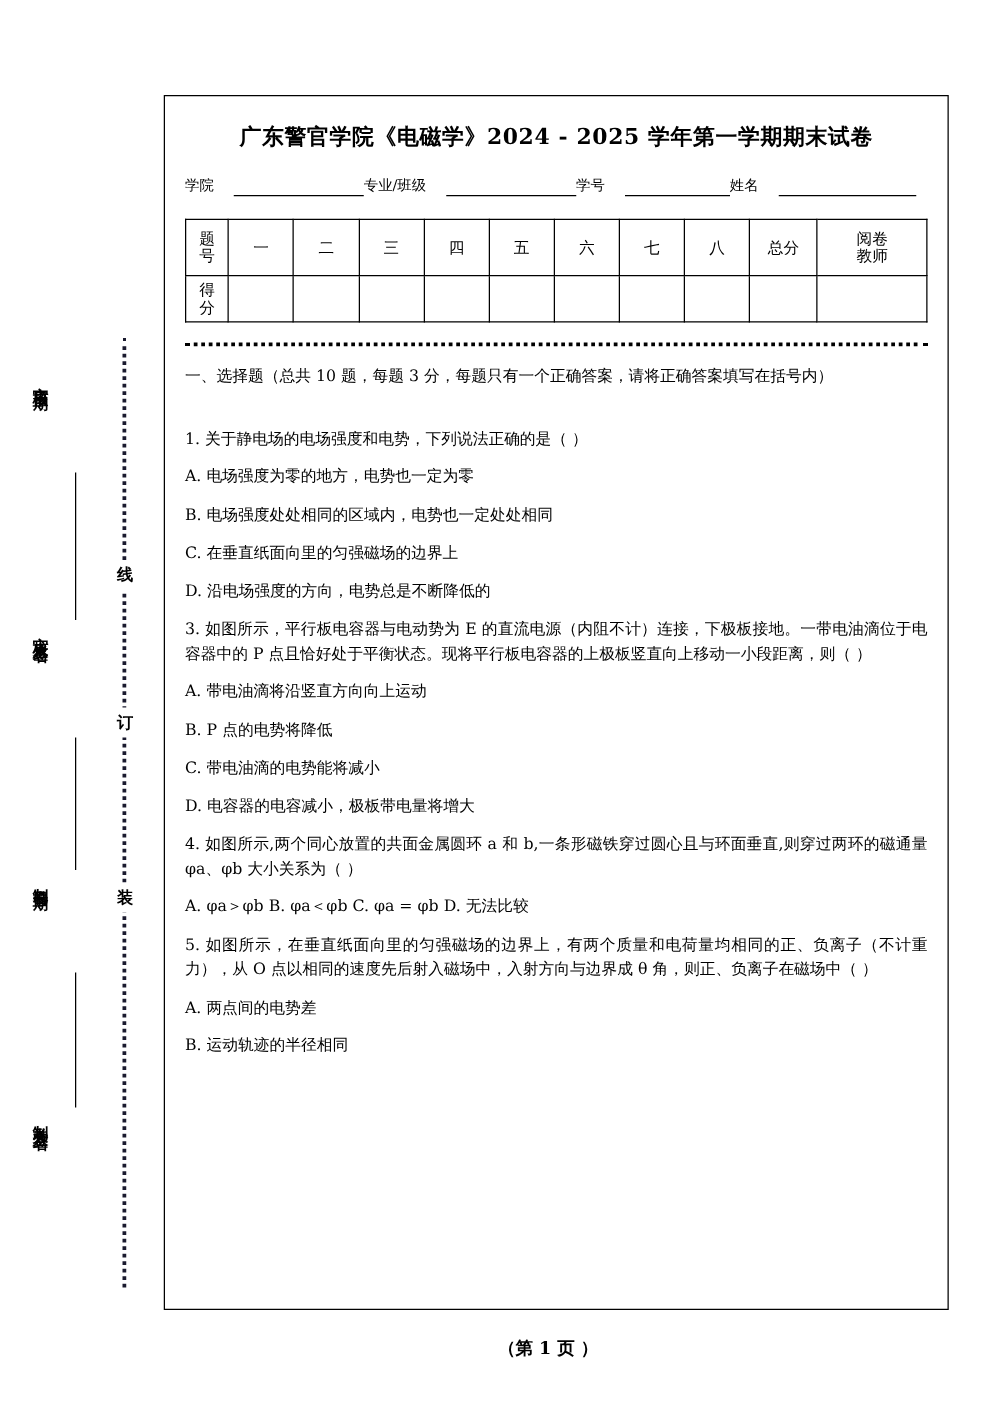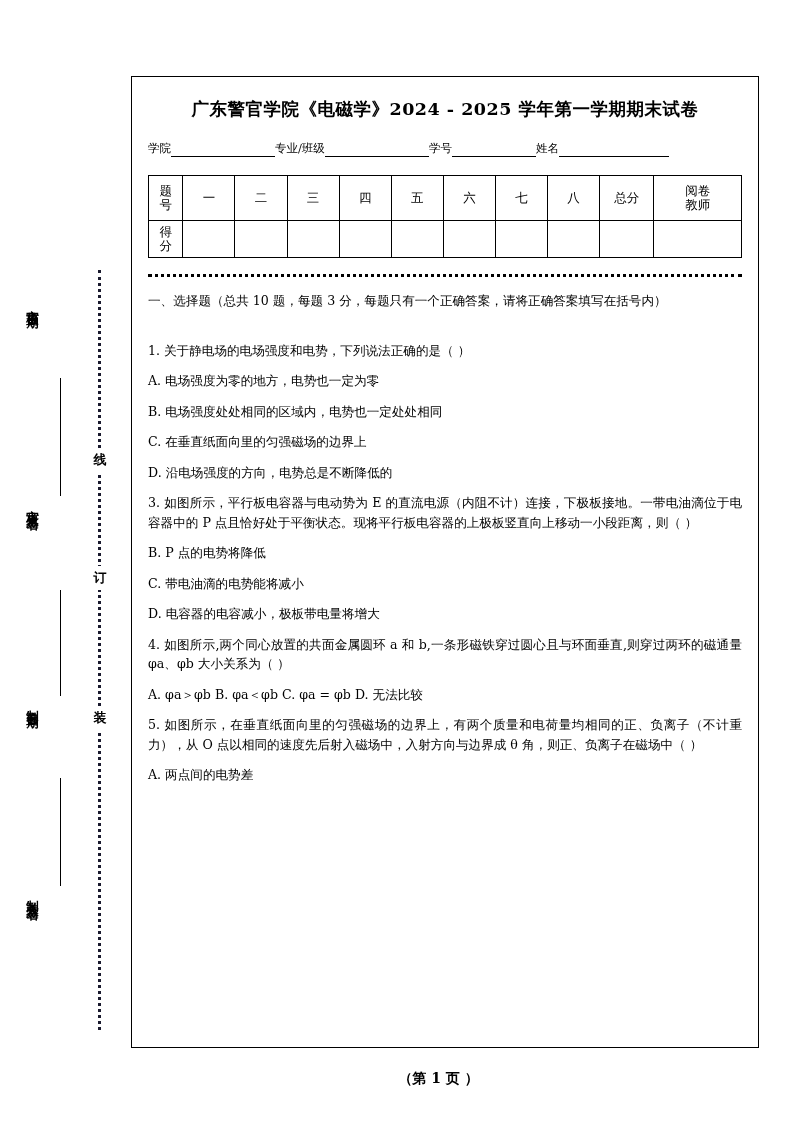--- a/index.html
+++ b/index.html
@@ -88,20 +88,21 @@
     display: flex;
     align-items: flex-end;
     margin: 20px 16px 0 16px;
     font-size: 11.5px;
     font-family: "DejaVu Serif", "Liberation Serif", serif;
   }
   .id-field {
     display: flex;
     align-items: flex-end;
     white-space: nowrap;
+    gap: 16px;
   }
   .id-label { padding-bottom: 1px; }
   .id-blank {
     border-bottom: 1px solid #000;
     height: 13px;
   }
   .b1 { width: 104px; }
   .b2 { width: 104px; }
   .b3 { width: 84px; }
   .b4 { width: 110px; }
@@ -251,24 +252,26 @@
 
   <div class="content">
     <p class="para section">一、选择题（总共 10 题，每题 3 分，每题只有一个正确答案，请将正确答案填写在括号内）</p>
     <div id="question-list">
         <p class="para ">1. 关于静电场的电场强度和电势，下列说法正确的是（  ）</p>
         <p class="para option">A. 电场强度为零的地方，电势也一定为零</p>
         <p class="para option">B. 电场强度处处相同的区域内，电势也一定处处相同</p>
         <p class="para option">C. 在垂直纸面向里的匀强磁场的边界上</p>
         <p class="para option">D. 沿电场强度的方向，电势总是不断降低的</p>
         <p class="para ">3. 如图所示，平行板电容器与电动势为 E 的直流电源（内阻不计）连接，下极板接地。一带电油滴位于电容器中的 P 点且恰好处于平衡状态。现将平行板电容器的上极板竖直向上移动一小段距离，则（  ）</p>
+        <p class="para option">A. 带电油滴将沿竖直方向向上运动</p>
         <p class="para option">B. P 点的电势将降低</p>
         <p class="para option">C. 带电油滴的电势能将减小</p>
         <p class="para option">D. 电容器的电容减小，极板带电量将增大</p>
         <p class="para ">4. 如图所示,两个同心放置的共面金属圆环 a 和 b,一条形磁铁穿过圆心且与环面垂直,则穿过两环的磁通量 φa、φb 大小关系为（  ）</p>
         <p class="para option">A. φa＞φb   B. φa＜φb   C. φa = φb   D. 无法比较</p>
         <p class="para ">5. 如图所示，在垂直纸面向里的匀强磁场的边界上，有两个质量和电荷量均相同的正、负离子（不计重力），从 O 点以相同的速度先后射入磁场中，入射方向与边界成 θ 角，则正、负离子在磁场中（  ）</p>
         <p class="para option">A. 两点间的电势差</p>
+        <p class="para option">B. 运动轨迹的半径相同</p>
       </div>
   </div>
 </div>
 
 <div class="page-no">（第 1 页 ）</div>
 
 </body></html>

